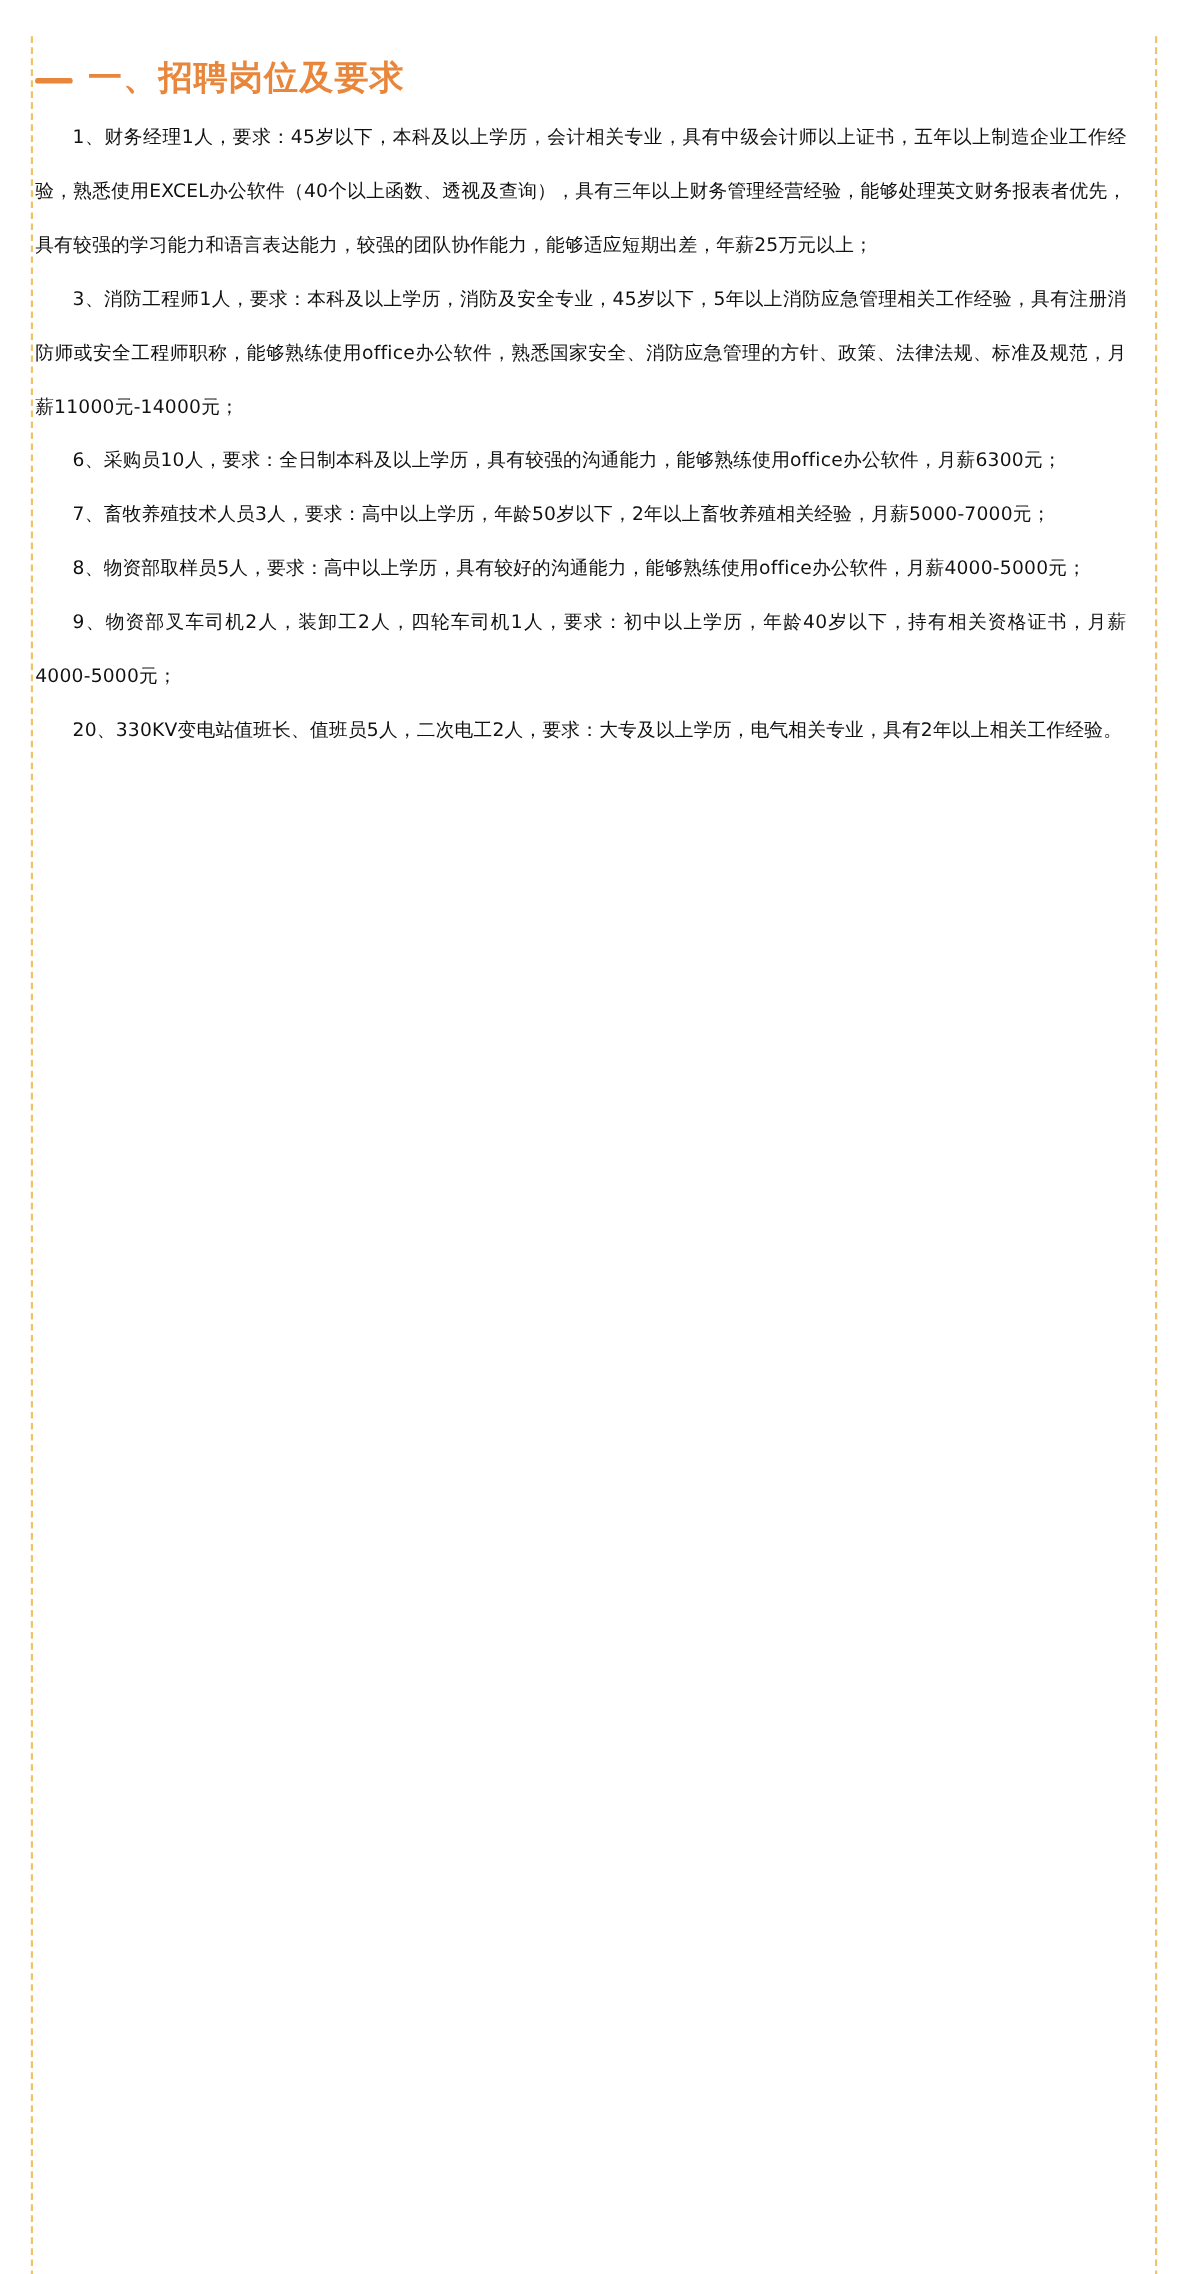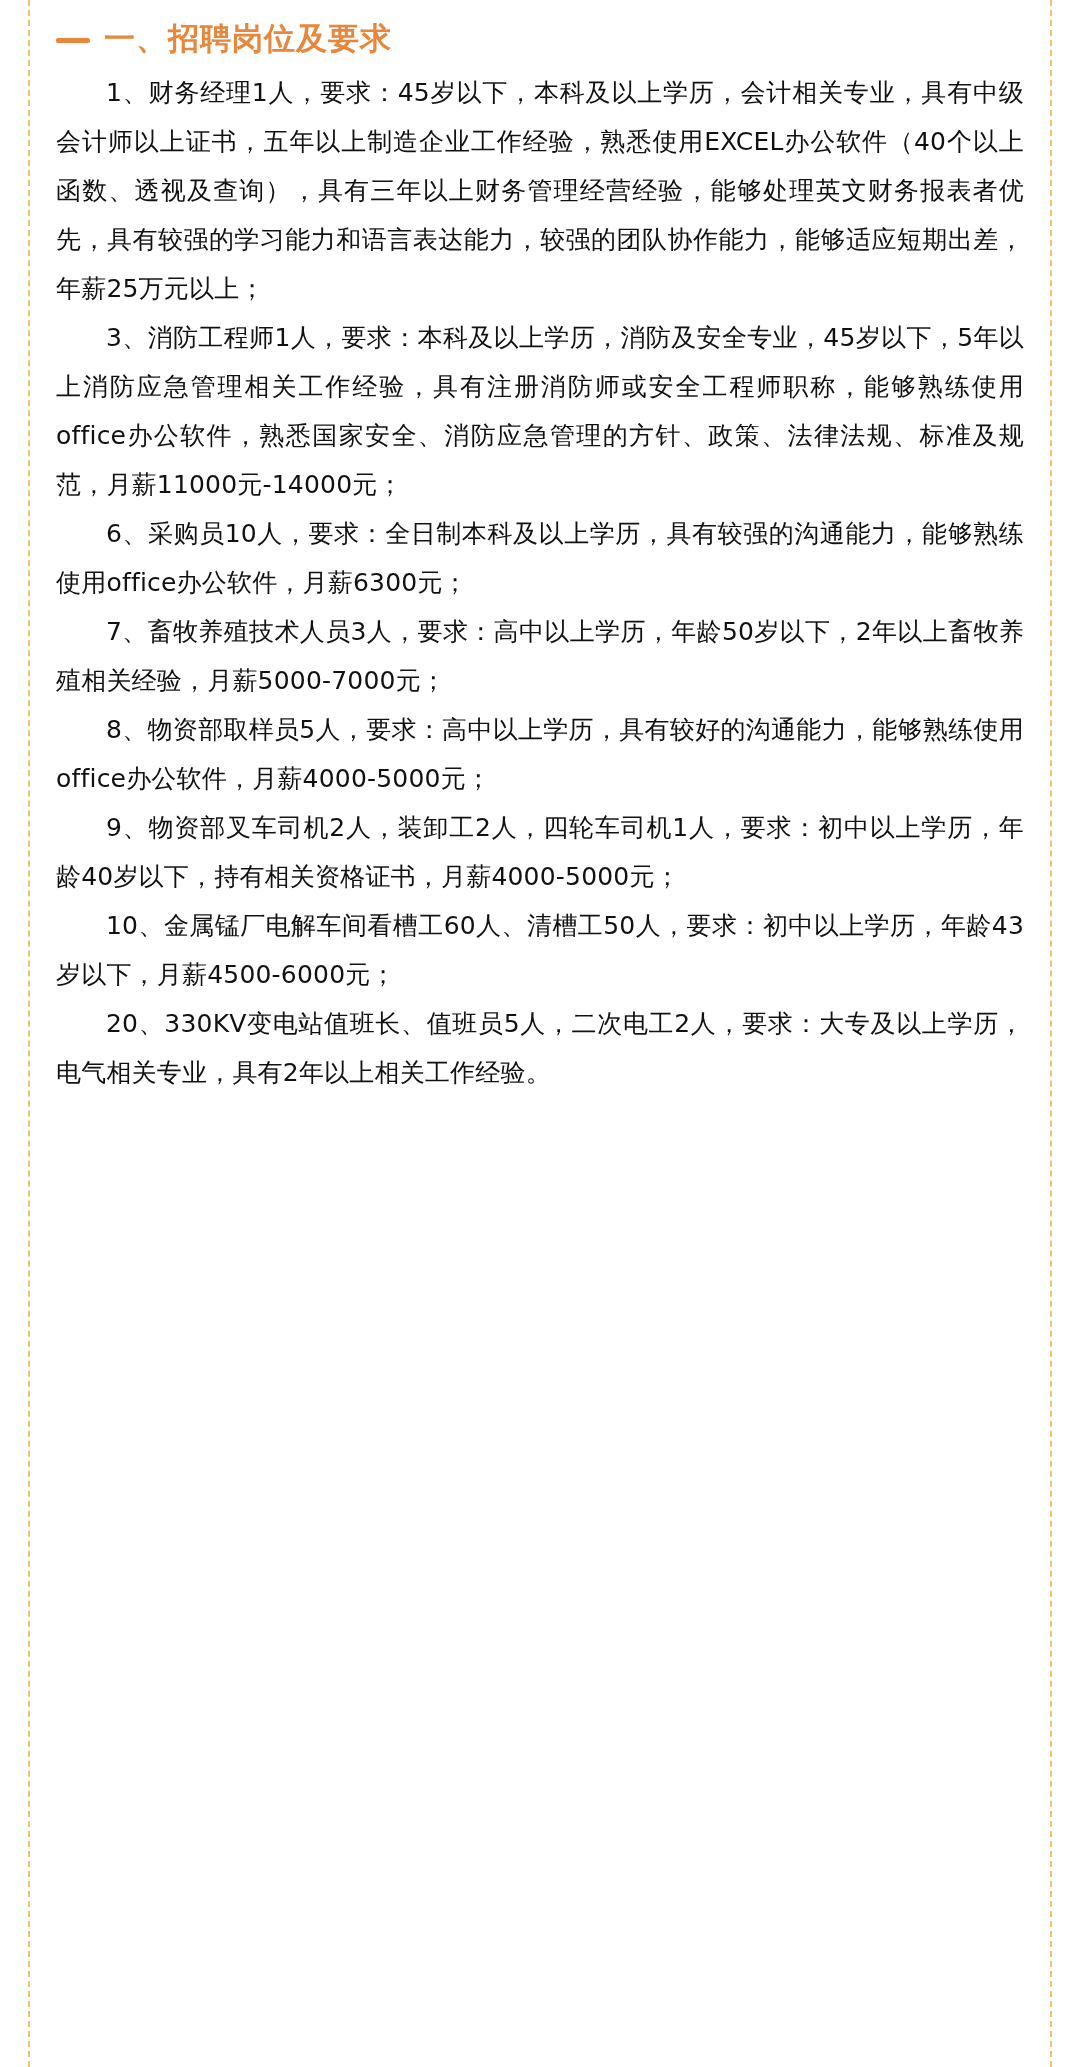--- a/index.html
+++ b/index.html
@@ -29,22 +29,23 @@
     top: 0;
     bottom: 0;
     width: 0;
     border-left: 2px dashed #f0c36a;
   }
   .edge.left { left: 28px; }
   .edge.right { right: 28px; }
 
   .content {
     position: relative;
-    padding: 0 56px 40px 56px;
+    padding: 0 56px 40px 32px;
     box-sizing: border-box;
+    margin-top: 33px;
   }
 
   .section-heading {
     display: flex;
     align-items: center;
     gap: 14px;
     padding-top: 18px;
     padding-bottom: 10px;
   }
   .heading-bar {
@@ -57,21 +58,21 @@
   }
   .heading-text {
     color: #e8873b;
     font-size: 31px;
     font-weight: bold;
     letter-spacing: 1px;
     line-height: 1.3;
   }
 
   .para {
-    font-size: 25px;
+    font-size: 17px;
     line-height: 49px;
     text-align: justify;
     text-justify: inter-ideograph;
     text-indent: 2em;
     margin: 0;
     color: #111;
     letter-spacing: 0.2px;
   }
 </style>
 </head>
@@ -87,17 +88,16 @@
       <span class="heading-bar"></span>
       <span class="heading-text">一、招聘岗位及要求</span>
     </div>
 
     <p class="para">1、财务经理1人，要求：45岁以下，本科及以上学历，会计相关专业，具有中级会计师以上证书，五年以上制造企业工作经验，熟悉使用EXCEL办公软件（40个以上函数、透视及查询），具有三年以上财务管理经营经验，能够处理英文财务报表者优先，具有较强的学习能力和语言表达能力，较强的团队协作能力，能够适应短期出差，年薪25万元以上；</p>
     <p class="para">3、消防工程师1人，要求：本科及以上学历，消防及安全专业，45岁以下，5年以上消防应急管理相关工作经验，具有注册消防师或安全工程师职称，能够熟练使用office办公软件，熟悉国家安全、消防应急管理的方针、政策、法律法规、标准及规范，月薪11000元-14000元；</p>
     <p class="para">6、采购员10人，要求：全日制本科及以上学历，具有较强的沟通能力，能够熟练使用office办公软件，月薪6300元；</p>
     <p class="para">7、畜牧养殖技术人员3人，要求：高中以上学历，年龄50岁以下，2年以上畜牧养殖相关经验，月薪5000-7000元；</p>
     <p class="para">8、物资部取样员5人，要求：高中以上学历，具有较好的沟通能力，能够熟练使用office办公软件，月薪4000-5000元；</p>
     <p class="para">9、物资部叉车司机2人，装卸工2人，四轮车司机1人，要求：初中以上学历，年龄40岁以下，持有相关资格证书，月薪4000-5000元；</p>
-    <p class="para">10、金属锰厂电解车间看槽工60人、清槽工50人，要求：初中以上学历，年龄43岁以下，月薪4500-6000元；</p>
     <p class="para">20、330KV变电站值班长、值班员5人，二次电工2人，要求：大专及以上学历，电气相关专业，具有2年以上相关工作经验。</p>
 
   </div>
 </div>
 
 </body></html>

